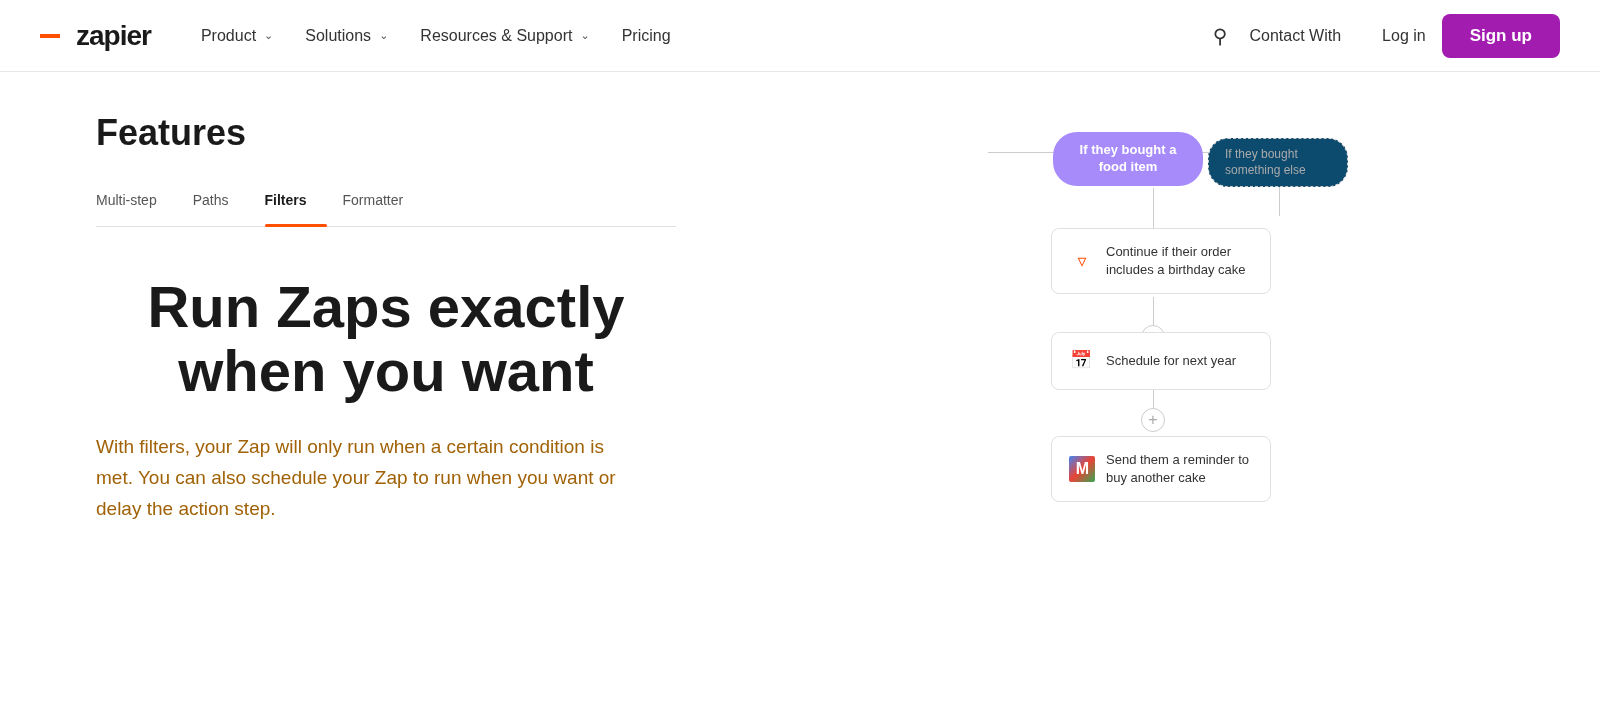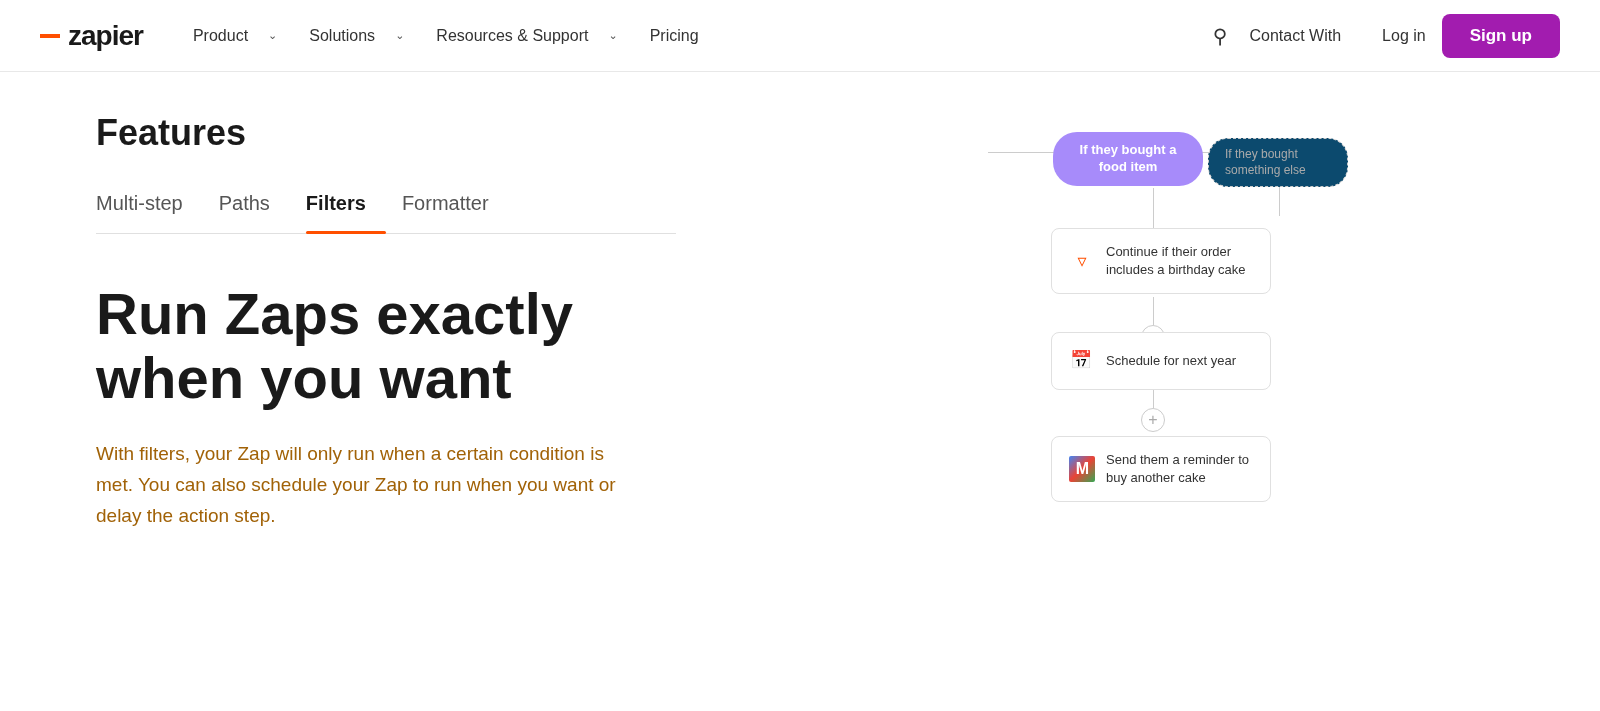--- a/index.html
+++ b/index.html
@@ -6,27 +6,27 @@
     body { font-family: -apple-system, BlinkMacSystemFont, 'Segoe UI', sans-serif; background: #fff; width: 1600px; min-height: 711px; overflow-x: hidden; }
 
     
     nav {
       display: flex; align-items: center;
       padding: 0 40px; height: 72px;
       border-bottom: 1px solid #e8e8e8;
       background: #fff;
     }
     .logo {
-      display: flex; align-items: center; gap: 6px; margin-right: 36px; text-decoration: none;
+      display: flex; align-items: center; gap: 14px; margin-right: 36px; text-decoration: none;
     }
     .logo-dash { width: 20px; height: 4px; background: #FF4F00; display: inline-block; margin-right: 2px; }
     .logo-text { font-size: 28px; font-weight: 800; color: #1a1a1a; letter-spacing: -1px; }
     .nav-links { display: flex; align-items: center; gap: 4px; flex: 1; }
     .nav-item {
-      display: flex; align-items: center; gap: 20px;
+      display: flex; align-items: center; gap: 8px;
       padding: 8px 14px; font-size: 16px; color: #333; cursor: pointer;
       border-radius: 6px; text-decoration: none; background: none; border: none;
     }
     .chevron { font-size: 11px; color: #555; }
     .nav-right { display: flex; align-items: center; gap: 16px; margin-left: auto; }
     .search-icon-btn { background: none; border: none; cursor: pointer; font-size: 20px; color: #333; padding: 6px; }
     .contact-sales { font-size: 16px; color: #333; text-decoration: none; cursor: pointer; background: none; border: none; }
     .login-btn { font-size: 16px; color: #333; text-decoration: none; cursor: pointer; background: none; border: none; margin-left: 25px; }
     .signup-btn {
       background: #a21caf; color: #fff; border: none; border-radius: 8px;
@@ -37,31 +37,31 @@
     .main-content { display: flex; padding: 40px 60px 40px 96px; min-height: 640px; }
     .left-panel { flex: 0 0 620px; padding-right: 40px; }
     .right-panel { flex: 1; display: flex; justify-content: center; align-items: flex-start; padding-top: 20px; position: relative; }
 
     
     .features-heading { font-size: 36px; font-weight: 800; color: #1a1a1a; margin-bottom: 28px; }
 
     
     .feature-tabs { display: flex; align-items: center; gap: 0; margin-bottom: 48px; border-bottom: 1px solid #e0e0e0; }
     .feature-tab {
-      padding: 10px 20px 18px 0; font-size: 20px; color: #555; cursor: pointer;
+      padding: 10px 20px 18px 0; font-size: 14px; color: #555; cursor: pointer;
       margin-right: 16px; position: relative; border: none; background: none; text-align: right;
     }
     .feature-tab.active { color: #1a1a1a; font-weight: 600; }
     .feature-tab.active::after {
       content: ''; position: absolute; bottom: -1px; left: 0; right: 0;
       height: 3px; background: #FF4F00; border-radius: 2px;
     }
 
     
-    .hero-heading { font-size: 58px; font-weight: 900; color: #1a1a1a; line-height: 1.1; margin-bottom: 28px; }
+    .hero-heading { font-size: 58px; font-weight: 900; color: #1a1a1a; line-height: 1.1; margin-bottom: 28px; text-align: center; }
     .hero-desc { font-size: 19px; color: #a16207; line-height: 1.65; max-width: 540px; }
 
     
     .diagram-container {
       position: relative; width: 480px; height: 420px;
     }
 
     
     .diagram-top-line {
       position: absolute; top: 20px; left: 100px; right: 60px; height: 1px; background: #ccc;

